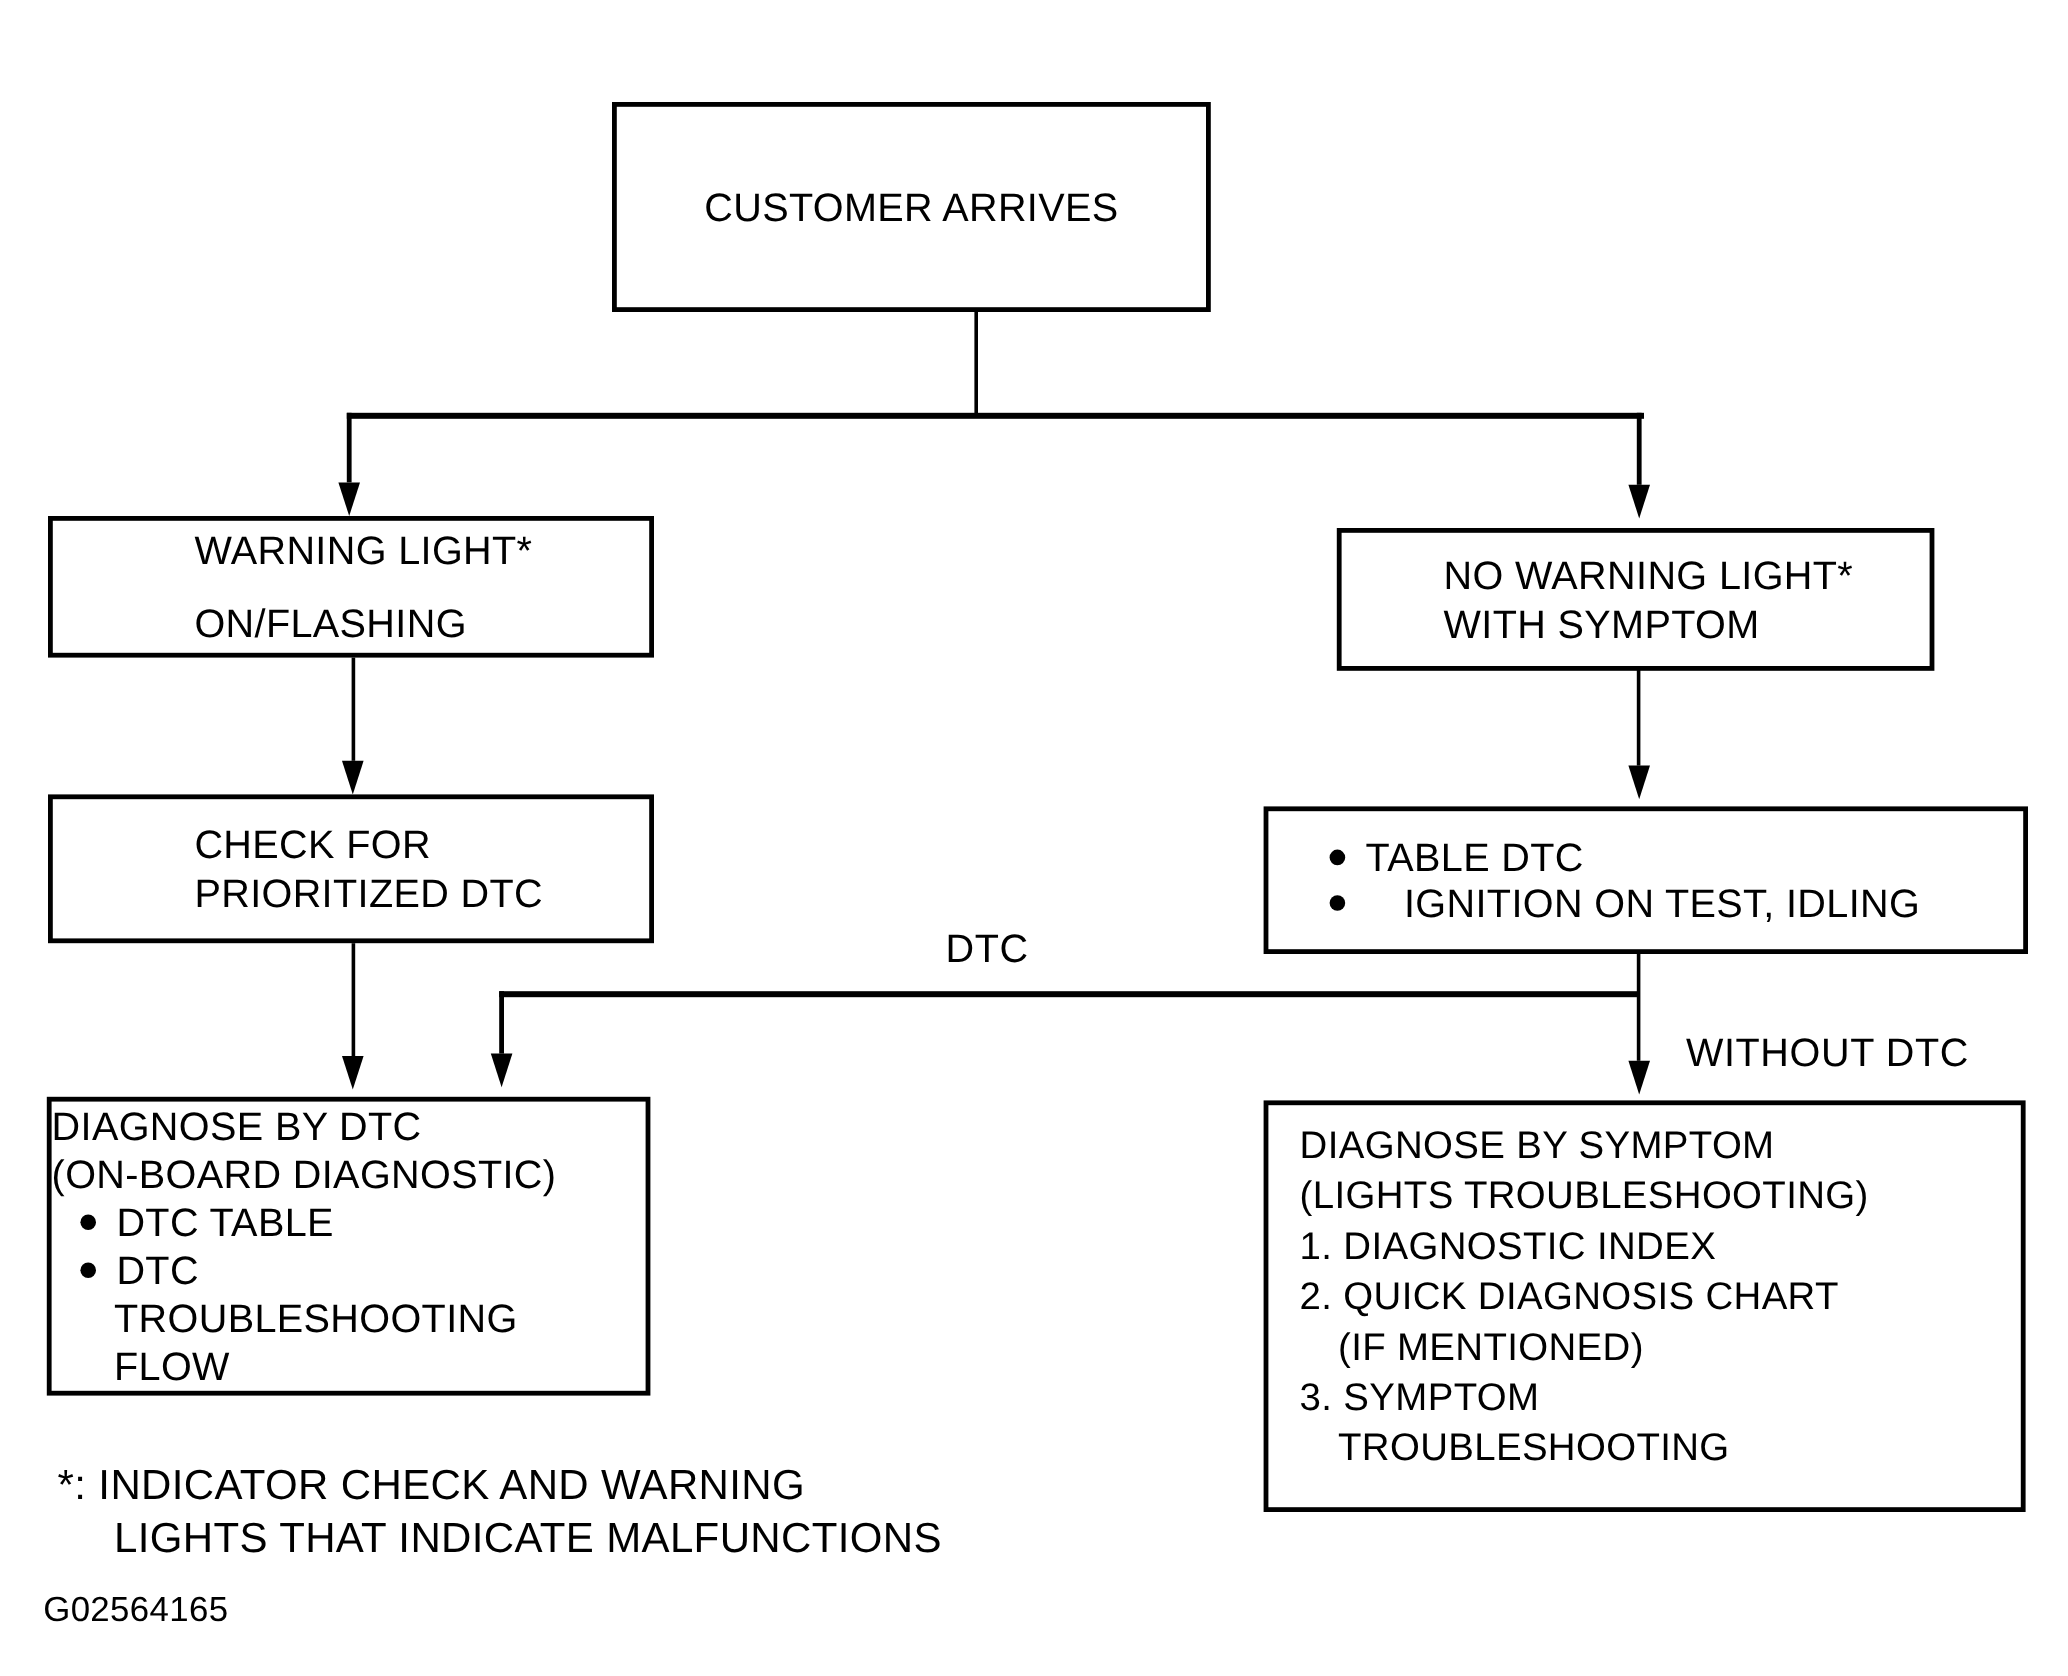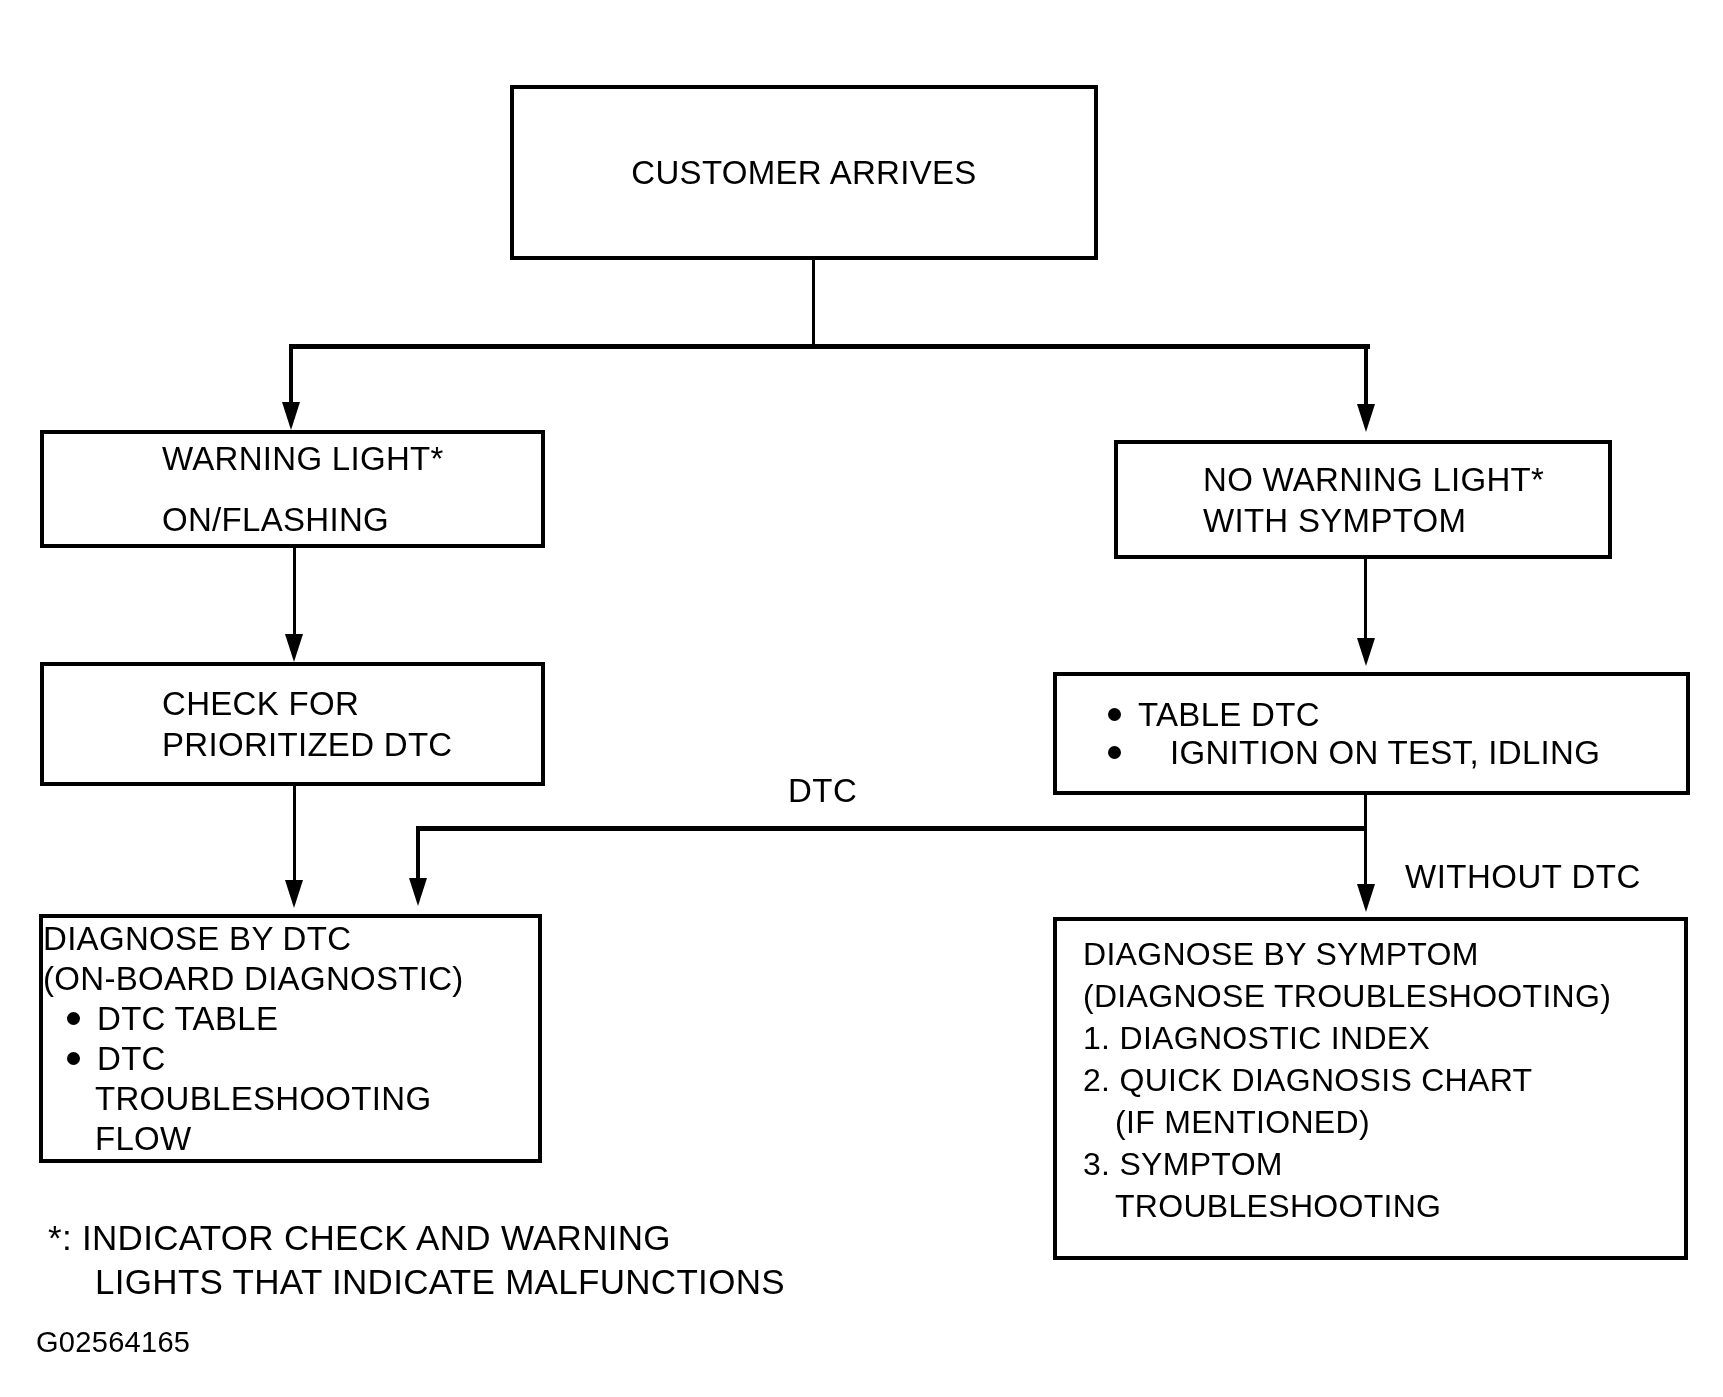--- a/index.html
+++ b/index.html
@@ -36,21 +36,21 @@
   .bullet-row{display:flex;align-items:center;}
   .dot{flex:none;width:13px;height:13px;border-radius:50%;background:#000;margin-right:17px;}
   .fn{position:absolute;font-size:35px;letter-spacing:.3px;white-space:nowrap;}
   .figid{position:absolute;font-size:29px;letter-spacing:.3px;white-space:nowrap;}
 </style>
 </head>
 <body>
 
 <div class="canvas">
 
-  <div class="node center" style="left:510px;top:85px;width:588px;height:175px;">
+  <div class="node center" style="left:510px;top:85px;width:499px;height:175px;">
     <div class="line">CUSTOMER ARRIVES</div>
   </div>
 
   <div class="vline" style="left:812px;top:258px;width:3px;height:90px;"></div>
 
   <div class="hline" style="left:289px;top:344px;width:1081px;height:5px;"></div>
 
   <div class="vline" style="left:289px;top:344px;width:4px;height:58px;"></div>
   <div class="arrowhead" style="left:282px;top:402px;"></div>
 
@@ -112,21 +112,21 @@
     <div class="bullet-row" style="margin-left:24px;">
       <span class="dot"></span>
       <span class="line">DTC</span>
     </div>
     <div class="line" style="margin-left:52px;">TROUBLESHOOTING</div>
     <div class="line" style="margin-left:52px;">FLOW</div>
   </div>
 
   <div class="node" style="left:1053px;top:917px;width:635px;height:343px;padding-left:26px;padding-bottom:18px;font-size:32px;line-height:42px;">
     <div class="line">DIAGNOSE BY SYMPTOM</div>
-    <div class="line">(DIAGNOSE TROUBLESHOOTING)</div>
+    <div class="line">(LIGHTS TROUBLESHOOTING)</div>
     <div class="line">1. DIAGNOSTIC INDEX</div>
     <div class="line">2. QUICK DIAGNOSIS CHART</div>
     <div class="line" style="margin-left:32px;">(IF MENTIONED)</div>
     <div class="line">3. SYMPTOM</div>
     <div class="line" style="margin-left:32px;">TROUBLESHOOTING</div>
   </div>
 
   <div class="fn" style="left:48px;top:1218px;">*: INDICATOR CHECK AND WARNING</div>
   <div class="fn" style="left:95px;top:1262px;">LIGHTS THAT INDICATE MALFUNCTIONS</div>
 

